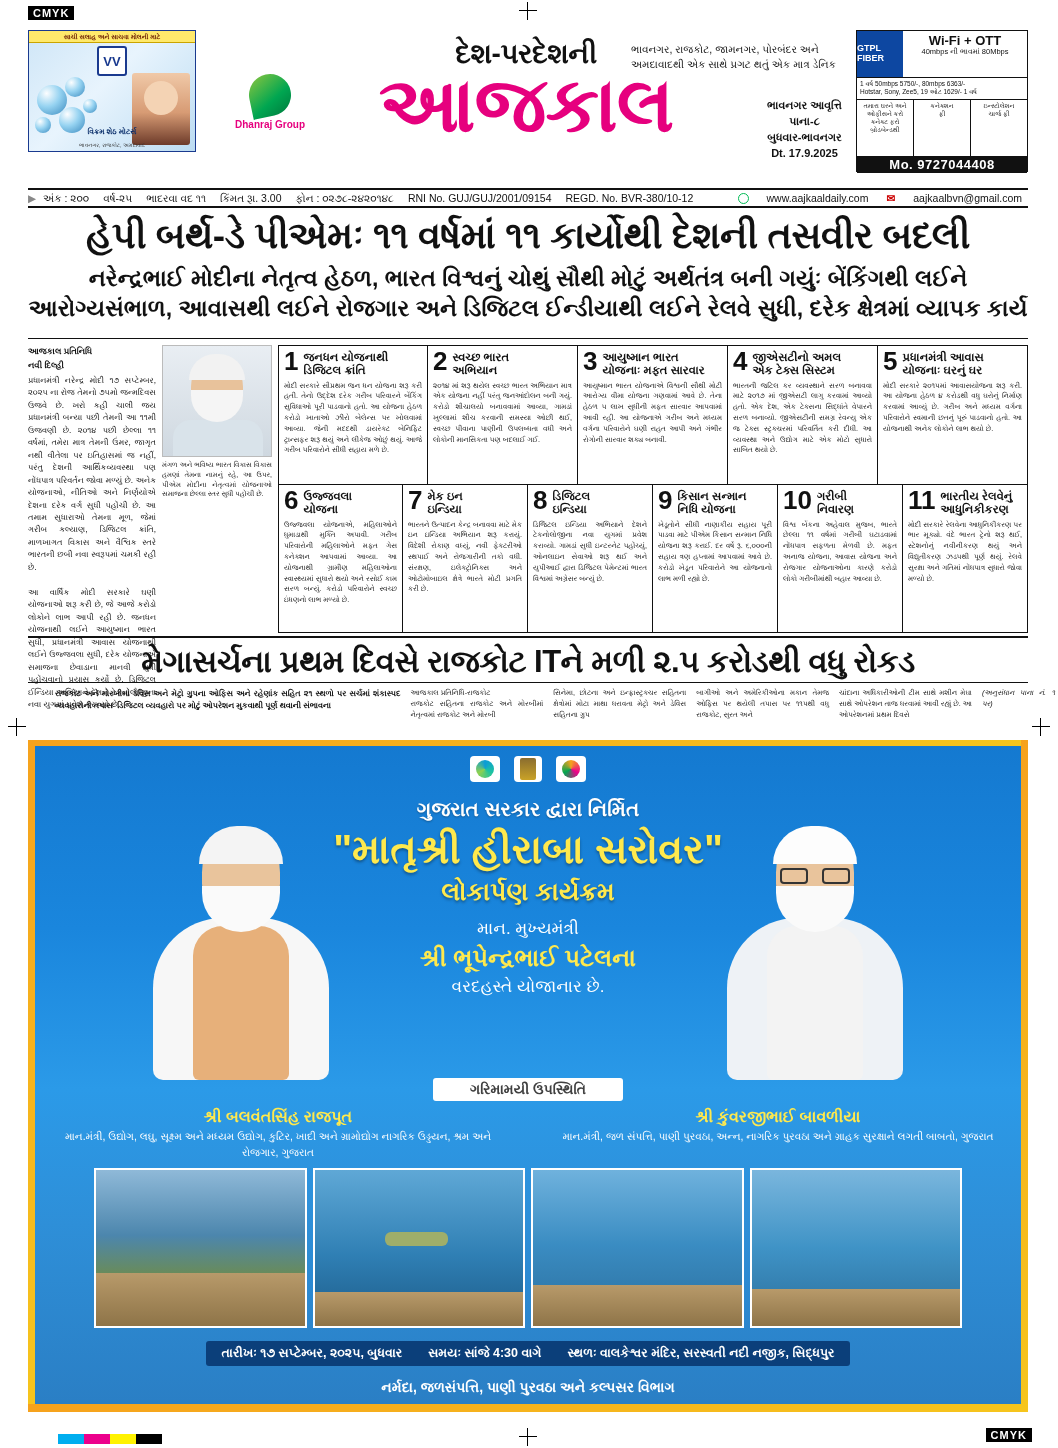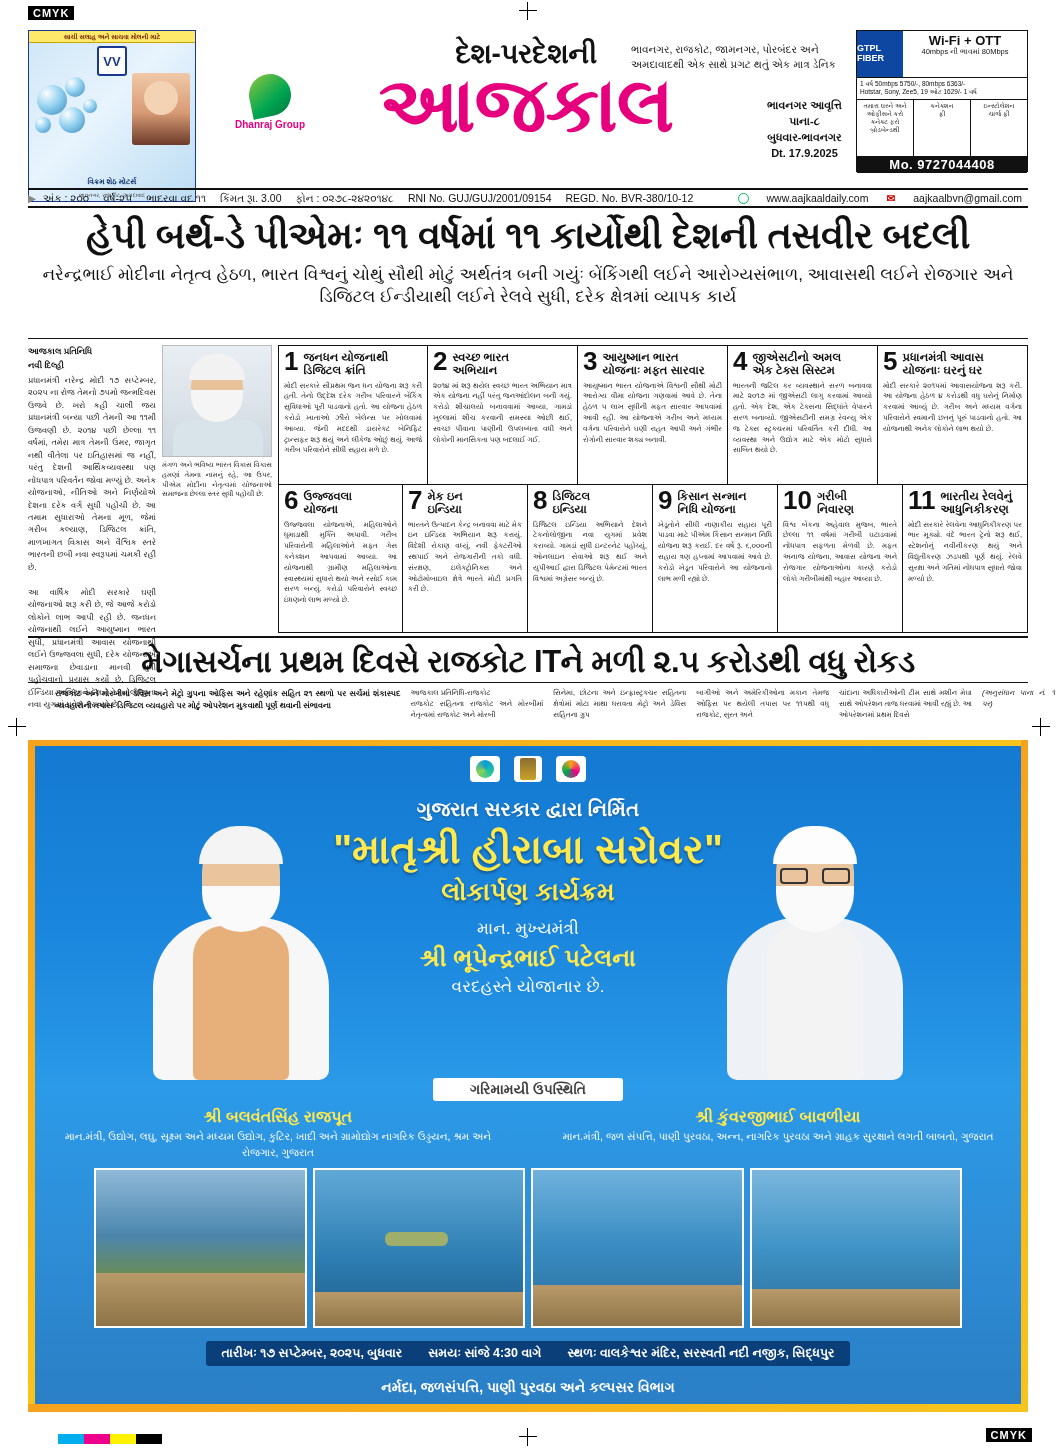--- a/index.html
+++ b/index.html
@@ -24,21 +24,21 @@
   .regmark:before, .regmark:after { content:""; position:absolute; background:#000; }
   .regmark:before { left:8px; top:0; width:1px; height:18px; }
   .regmark:after { top:8px; left:0; height:1px; width:18px; }
 
   .colorbar { position:absolute; display:flex; }
   .colorbar div { width:26px; height:10px; }
 
   
   .masthead { position:absolute; left:28px; top:30px; width:1000px; height:145px; }
   .mh-left-ad {
-    position:absolute; left:0; top:0; width:168px; height:172px;
+    position:absolute; left:0; top:0; width:168px; height:122px;
     border:1px solid #1a3a8f; overflow:hidden;
     background:linear-gradient(135deg,#cfe6f7 0%, #e8f4fd 45%, #bcdcf2 100%);
   }
   .mh-left-ad .adtop {
     background:#ffe96b; color:#6b1a00; font-size:6.5px; text-align:center; padding:2px 2px 1px;
     line-height:1.25; font-weight:bold; border-bottom:1px solid #caa400;
   }
   .mh-left-ad .adlogo {
     width:30px;height:30px;border:2px solid #1a3a8f;border-radius:3px;margin:3px auto 1px;
     display:flex;align-items:center;justify-content:center;font-size:13px;font-weight:bold;color:#1a3a8f;background:#fff;
@@ -104,21 +104,21 @@
   .strip .web { margin-left:auto; display:flex; align-items:center; gap:18px; padding-right:6px; }
   .strip .globe { width:11px;height:11px;border-radius:50%;border:1.5px solid #0b5; display:inline-block; }
   .strip .mlogo { color:#c00; font-weight:bold; }
 
   
   .headline-wrap { position:absolute; left:28px; top:214px; width:1000px; }
   .headline {
     font-size:37px; font-weight:bold; color:#111; line-height:1.18; text-align:center; letter-spacing:-0.5px;
   }
   .subhead {
-    margin-top:6px; font-size:17px; font-weight:normal; color:#111; line-height:1.3; text-align:center;
+    margin-top:6px; font-size:23px; font-weight:bold; color:#111; line-height:1.3; text-align:center;
   }
   .hr-thin { position:absolute; left:28px; top:338px; width:1000px; height:1px; background:#111; }
 
   
   .lead-col { position:absolute; left:28px; top:345px; width:128px; font-size:8.2px; color:#111;
     line-height:1.52; text-align:justify; }
   .lead-col .byline { font-weight:bold; font-size:8.5px; margin-bottom:1px; }
   .lead-col .place { font-weight:bold; font-size:8.5px; margin-bottom:3px; }
 
   .pm-photo { position:absolute; left:162px; top:345px; width:110px; height:112px;

